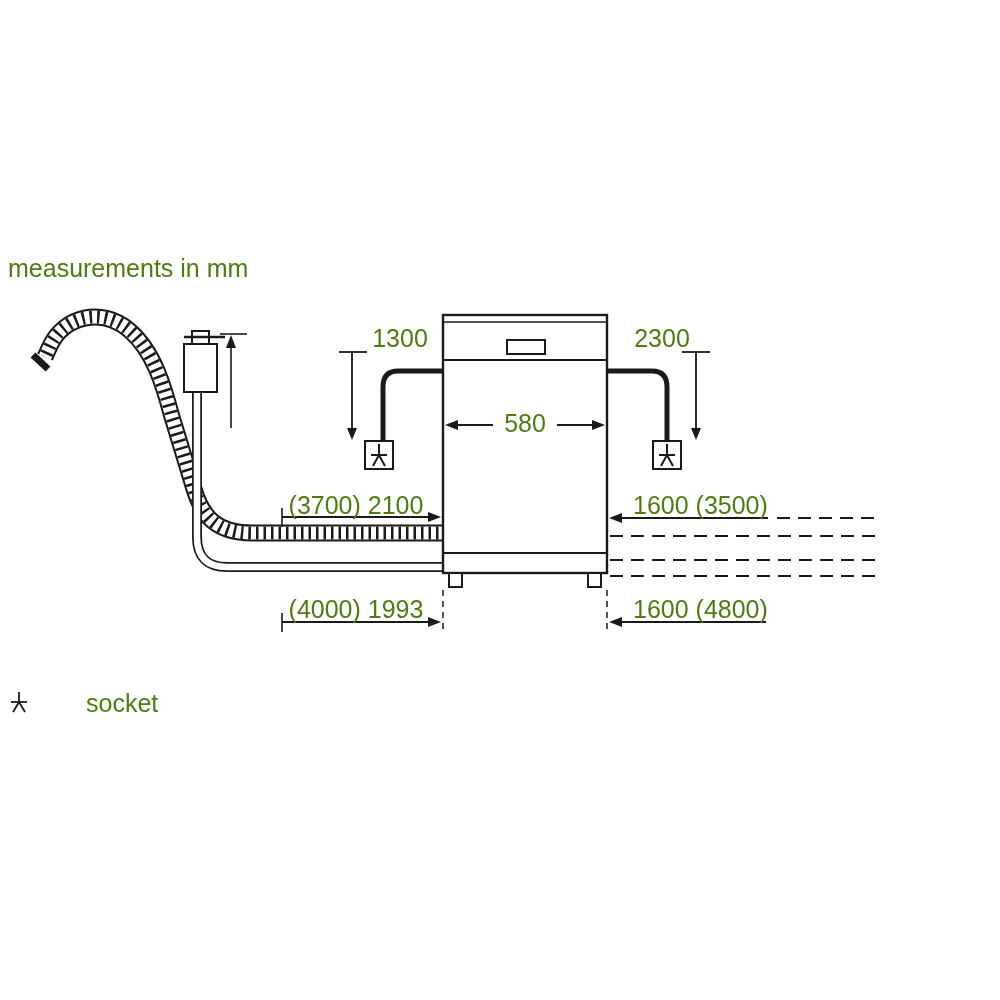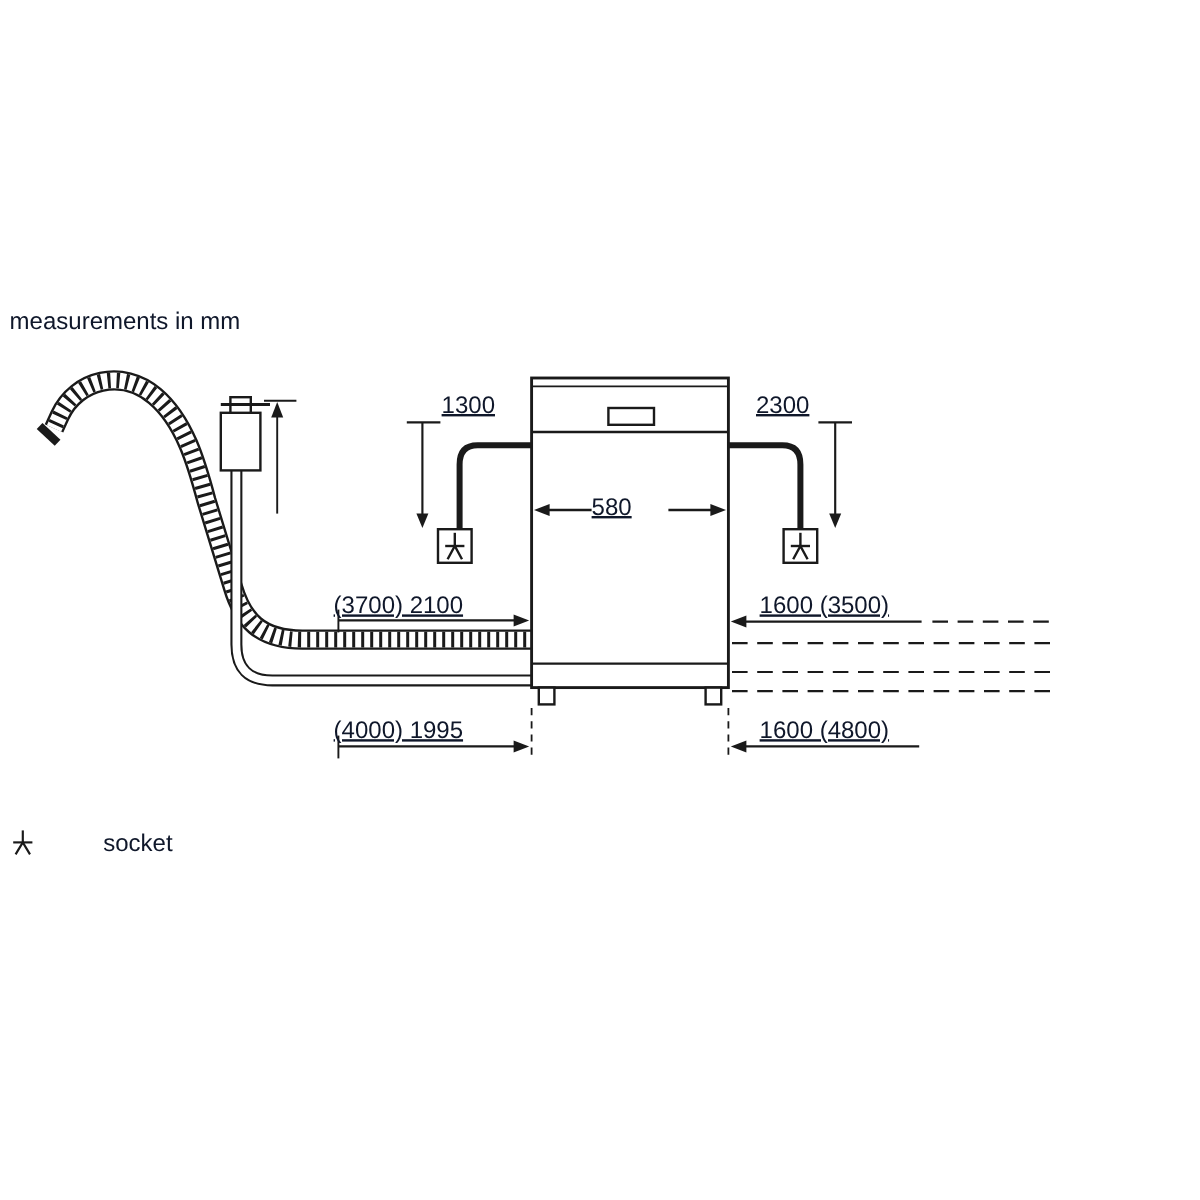--- a/index.html
+++ b/index.html
@@ -2,24 +2,24 @@
 <html><head>
 <meta charset="utf-8">
 <style>
   html,body{margin:0;padding:0;background:#fff;}
   #canvas{
     position:relative;width:1000px;height:1000px;background:#fff;
     font-family:"Liberation Sans", sans-serif;color:#1a1a1a;overflow:hidden;
   }
   svg{position:absolute;left:0;top:0;}
   .lbl{
-    position:absolute;font-size:20px;line-height:22px;color:#0f172a;
+    position:absolute;font-size:25px;line-height:22px;color:#4d7c0f;
     white-space:nowrap;
   }
-  .ctr{text-align:left;text-decoration:underline;}
+  .ctr{text-align:center;}
   .bgw{background:#fff;}
 </style>
 </head>
 <body>
 
 <div id="canvas">
 
   <svg width="1000" height="1000" viewBox="0 0 1000 1000">
     <g stroke="#1a1a1a" fill="none">
 
@@ -139,18 +139,18 @@
   <div class="lbl" style="left:8px;top:257px;">measurements in mm</div>
 
   <div class="lbl ctr" style="left:368px;top:327px;width:64px;">1300</div>
   <div class="lbl ctr" style="left:630px;top:327px;width:64px;">2300</div>
 
   <div class="lbl ctr bgw" style="left:493px;top:412px;width:64px;">580</div>
 
   <div class="lbl ctr" style="left:278px;top:494px;width:156px;">(3700) 2100</div>
   <div class="lbl ctr" style="left:633px;top:494px;width:134px;">1600 (3500)</div>
 
-  <div class="lbl ctr" style="left:278px;top:598px;width:156px;">(4000) 1995</div>
+  <div class="lbl ctr" style="left:278px;top:598px;width:156px;">(4000) 1993</div>
   <div class="lbl ctr" style="left:633px;top:598px;width:134px;">1600 (4800)</div>
 
   <div class="lbl" style="left:38px;top:692px;margin-left:48px;">socket</div>
 
 </div>
 
 </body></html>

